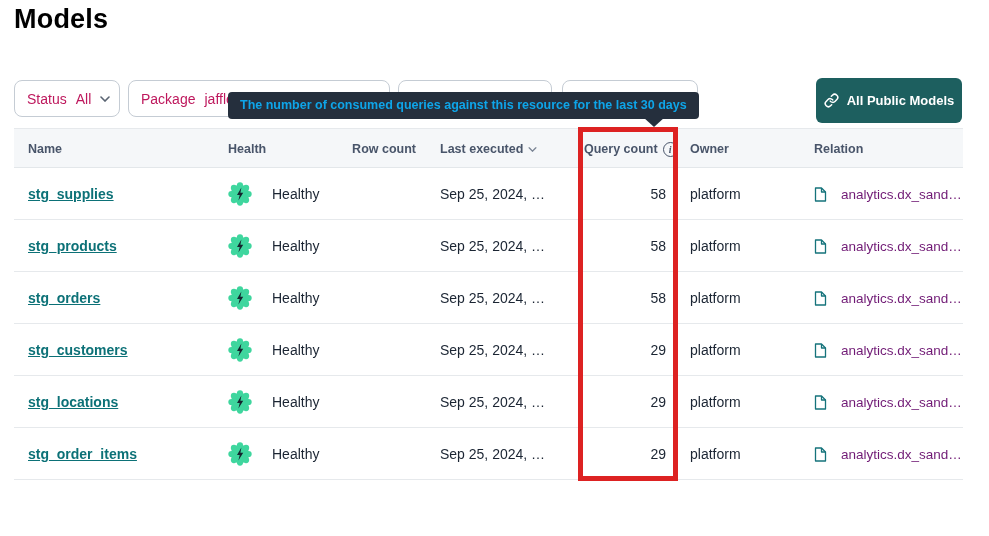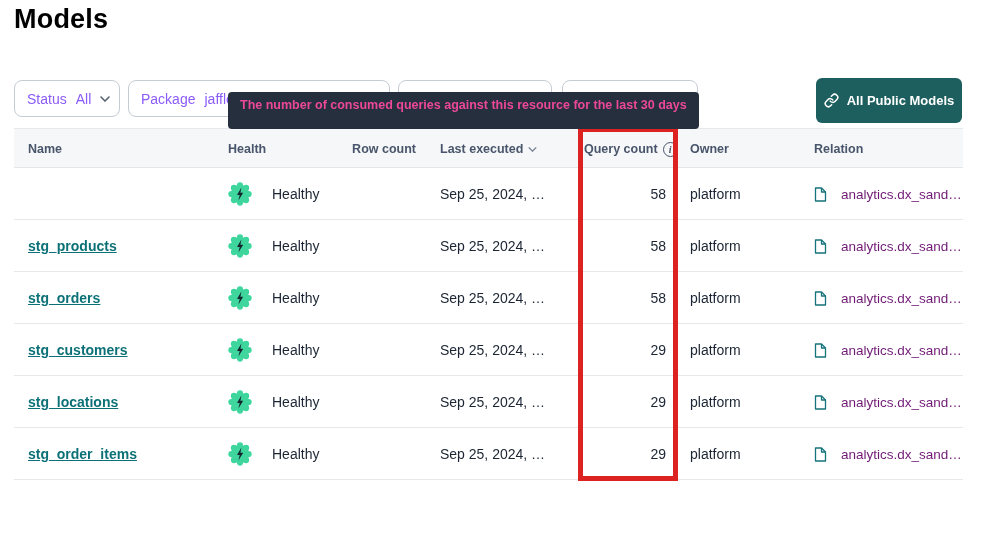--- a/index.html
+++ b/index.html
@@ -1,33 +1,33 @@
 <!DOCTYPE html>
 <html><head>
 <meta charset="utf-8">
 <style>
   * { margin: 0; padding: 0; box-sizing: border-box; }
   html, body { width: 989px; height: 536px; background: #ffffff; font-family: "Liberation Sans", "DejaVu Sans", sans-serif; position: relative; overflow: hidden; }
 
   .page-title { position: absolute; left: 14px; top: 4px; font-size: 27px; font-weight: 600; color: #000000; letter-spacing: .2px; }
 
   
-  .filter-box { position: absolute; top: 80px; height: 37px; border: 1px solid #c5ccd4; border-radius: 8px; background: #fff; display: flex; align-items: center; padding: 0 12px; gap: 9px; font-size: 14px; color: #8b5cf6; }
+  .filter-box { position: absolute; top: 80px; height: 37px; border: 1px solid #c5ccd4; border-radius: 8px; background: #fff; display: flex; align-items: center; padding: 0 12px; gap: 9px; font-size: 14px; color: #be185d; }
   .filter-box .flabel { font-weight: 400; }
   .filter-box .fvalue { font-weight: 400; }
   .chev { display: inline-flex; align-items: center; color: #5a6472; }
   .chev svg { display: block; }
 
   #f-status { left: 14px; width: 106px; }
   #f-package { left: 128px; width: 262px; }
   #f-three { left: 398px; width: 154px; }
   #f-four { left: 562px; width: 136px; justify-content: flex-end; }
 
   
-  .tooltip { position: absolute; left: 228px; top: 92px; height: 37px; line-height: 27px; background: #252f3d; color: #ec4899; font-size: 12.5px; font-weight: 700; padding: 0 12px; border-radius: 4px; white-space: nowrap; z-index: 30; }
+  .tooltip { position: absolute; left: 228px; top: 92px; height: 27px; line-height: 27px; background: #252f3d; color: #0ea5e9; font-size: 12.5px; font-weight: 700; padding: 0 12px; border-radius: 4px; white-space: nowrap; z-index: 30; }
   .tooltip-caret { position: absolute; left: 643px; top: 117px; width: 0; height: 0; border-left: 11px solid transparent; border-right: 11px solid transparent; border-top: 10px solid #252f3d; z-index: 30; }
 
   
   .btn-public { position: absolute; left: 816px; top: 78px; width: 146px; height: 45px; background: #1d5f5f; border: none; border-radius: 6px; color: #ffffff; font-size: 13px; font-weight: 700; display: flex; align-items: center; justify-content: center; gap: 8px; cursor: pointer; font-family: inherit; }
 
   
   .table { position: absolute; left: 14px; top: 128px; width: 949px; }
   .thead { position: relative; height: 40px; background: #f5f7f9; border-top: 1px solid #e6e9ec; border-bottom: 1px solid #e3e7ea; font-size: 12.5px; font-weight: 700; color: #49556a; }
   .th { position: absolute; top: 0; height: 40px; display: flex; align-items: center; gap: 5px; }
   .trow { position: relative; height: 52px; border-bottom: 1px solid #e6e9ec; background: #fff; }
@@ -120,20 +120,23 @@
     <div class="th c-owner">
         <span>Owner</span>
       </div>
     <div class="th c-relation">
         <span>Relation</span>
       </div>
   </div>
 
   <div id="rows-host">
   <div class="trow">
+    <div class="td c-name">
+          <a href="#" class="model-link">stg_supplies</a>
+        </div>
     <div class="td c-health">
           <span class="health-wrap">
       <span style="display:inline-flex;">
         <svg width="24" height="24" viewBox="0 0 24 24">
           <g fill="#3fd69e">
             <circle cx="12" cy="12" r="9.2"></circle>
             <circle cx="20.6" cy="12" r="3.1"></circle>
                   <circle cx="18.08" cy="18.08" r="3.1"></circle>
             <circle cx="12" cy="20.6" r="3.1"></circle>
                   <circle cx="5.92" cy="18.08" r="3.1"></circle>

